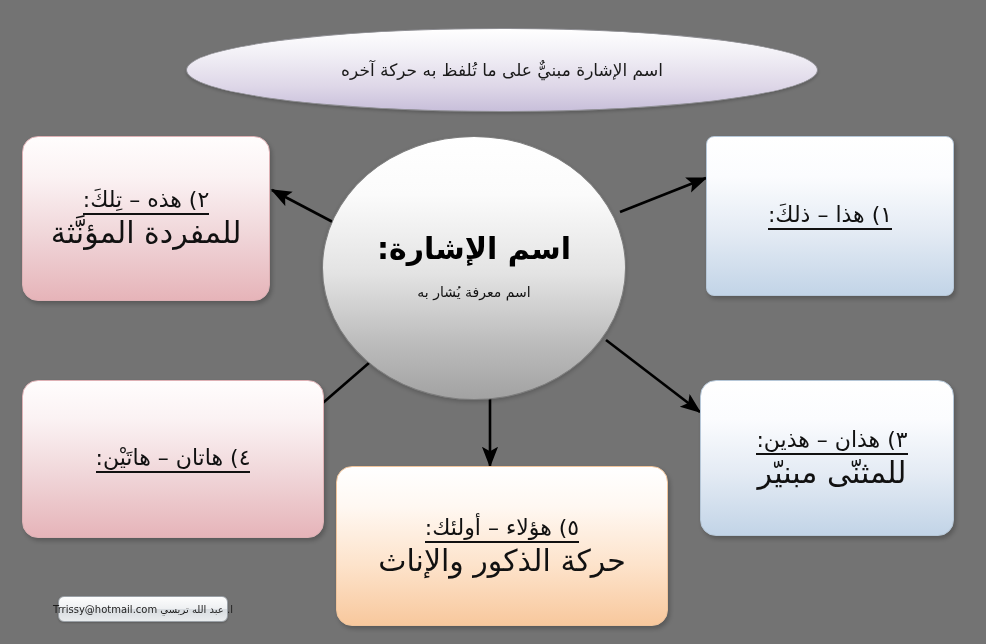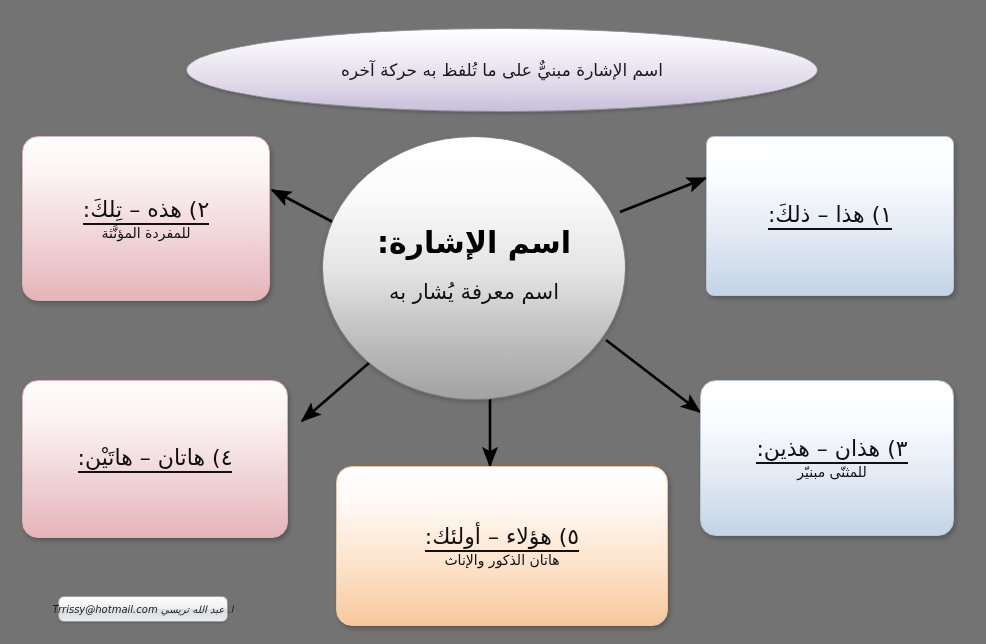--- a/index.html
+++ b/index.html
@@ -58,21 +58,21 @@
     z-index: 4;
   }
   .center-circle .c-title {
     font-size: 30px;
     font-weight: bold;
     color: #000;
     margin-bottom: 14px;
     letter-spacing: 0;
   }
   .center-circle .c-line {
-    font-size: 21px;
+    font-size: 14px;
     color: #111;
     line-height: 1.75;
   }
 
   
   .node {
     position: absolute;
     border-radius: 16px;
     border: 1px solid #bfbfbf;
     box-shadow: 2px 3px 4px rgba(0,0,0,0.22);
@@ -85,41 +85,41 @@
     z-index: 3;
   }
   .node .head {
     font-size: 22px;
     color: #111;
     border-bottom: 2px solid #111;
     padding-bottom: 1px;
     white-space: nowrap;
   }
   .node .desc {
-    font-size: 14px;
+    font-size: 30px;
     color: #111;
     white-space: nowrap;
   }
   .node.blue {
     background: linear-gradient(to bottom, #ffffff 0%, #fbfcfe 25%, #e4ebf4 60%, #c2d4e7 100%);
     border-color: #b6c7d8;
   }
   .node.pink {
     background: linear-gradient(to bottom, #fffdfd 0%, #fbf2f3 25%, #f0d6d9 60%, #e6b4b9 100%);
     border-color: #deb1b5;
   }
   .node.orange {
     background: linear-gradient(to bottom, #ffffff 0%, #fff8f2 25%, #fde3cb 62%, #f8c89d 100%);
     border-color: #f0c49b;
   }
 
   #node1 { left: 706px; top: 136px; width: 248px; height: 160px; border-radius: 8px; }
   #node2 { left: 22px;  top: 136px; width: 248px; height: 165px; }
   #node3 { left: 700px; top: 380px; width: 254px; height: 156px; padding-left: 20px; }
-  #node4 { left: 22px;  top: 380px; width: 266px; height: 158px; }
+  #node4 { left: 22px;  top: 380px; width: 302px; height: 158px; }
   #node5 { left: 336px; top: 466px; width: 332px; height: 160px; }
 
   
   .arrows {
     position: absolute;
     left: 0; top: 0;
     width: 986px; height: 644px;
     z-index: 2;
     pointer-events: none;
   }
@@ -138,21 +138,20 @@
     display: flex;
     align-items: center;
     justify-content: center;
     z-index: 5;
   }
   .credit .ctxt {
     font-size: 10px;
     color: #1d1d1d;
     white-space: nowrap;
     font-family: "DejaVu Sans", "Liberation Sans", sans-serif;
-    font-style: italic;
   }
 </style>
 </head>
 <body>
 
 <div id="canvas">
 
   <div class="top-ellipse">
     <div class="txt">اسم الإشارة مبنيٌّ على ما تُلفظ به حركة آخره</div>
   </div>
@@ -193,20 +192,20 @@
     <div class="head">٣) هذان – هذين:</div>
     <div class="desc">للمثنّى مبنيّر</div>
   </div>
 
   <div class="node pink" id="node4">
     <div class="head">٤) هاتان – هاتَيْن:</div>
   </div>
 
   <div class="node orange" id="node5">
     <div class="head">٥) هؤلاء – أولئك:</div>
-    <div class="desc">هاتان الذكور والإناث</div>
+    <div class="desc">حركة الذكور والإناث</div>
   </div>
 
   <div class="credit">
     <span class="ctxt">ا. عبد الله تريسي Trrissy@hotmail.com</span>
   </div>
 
 </div>
 
 </body></html>

